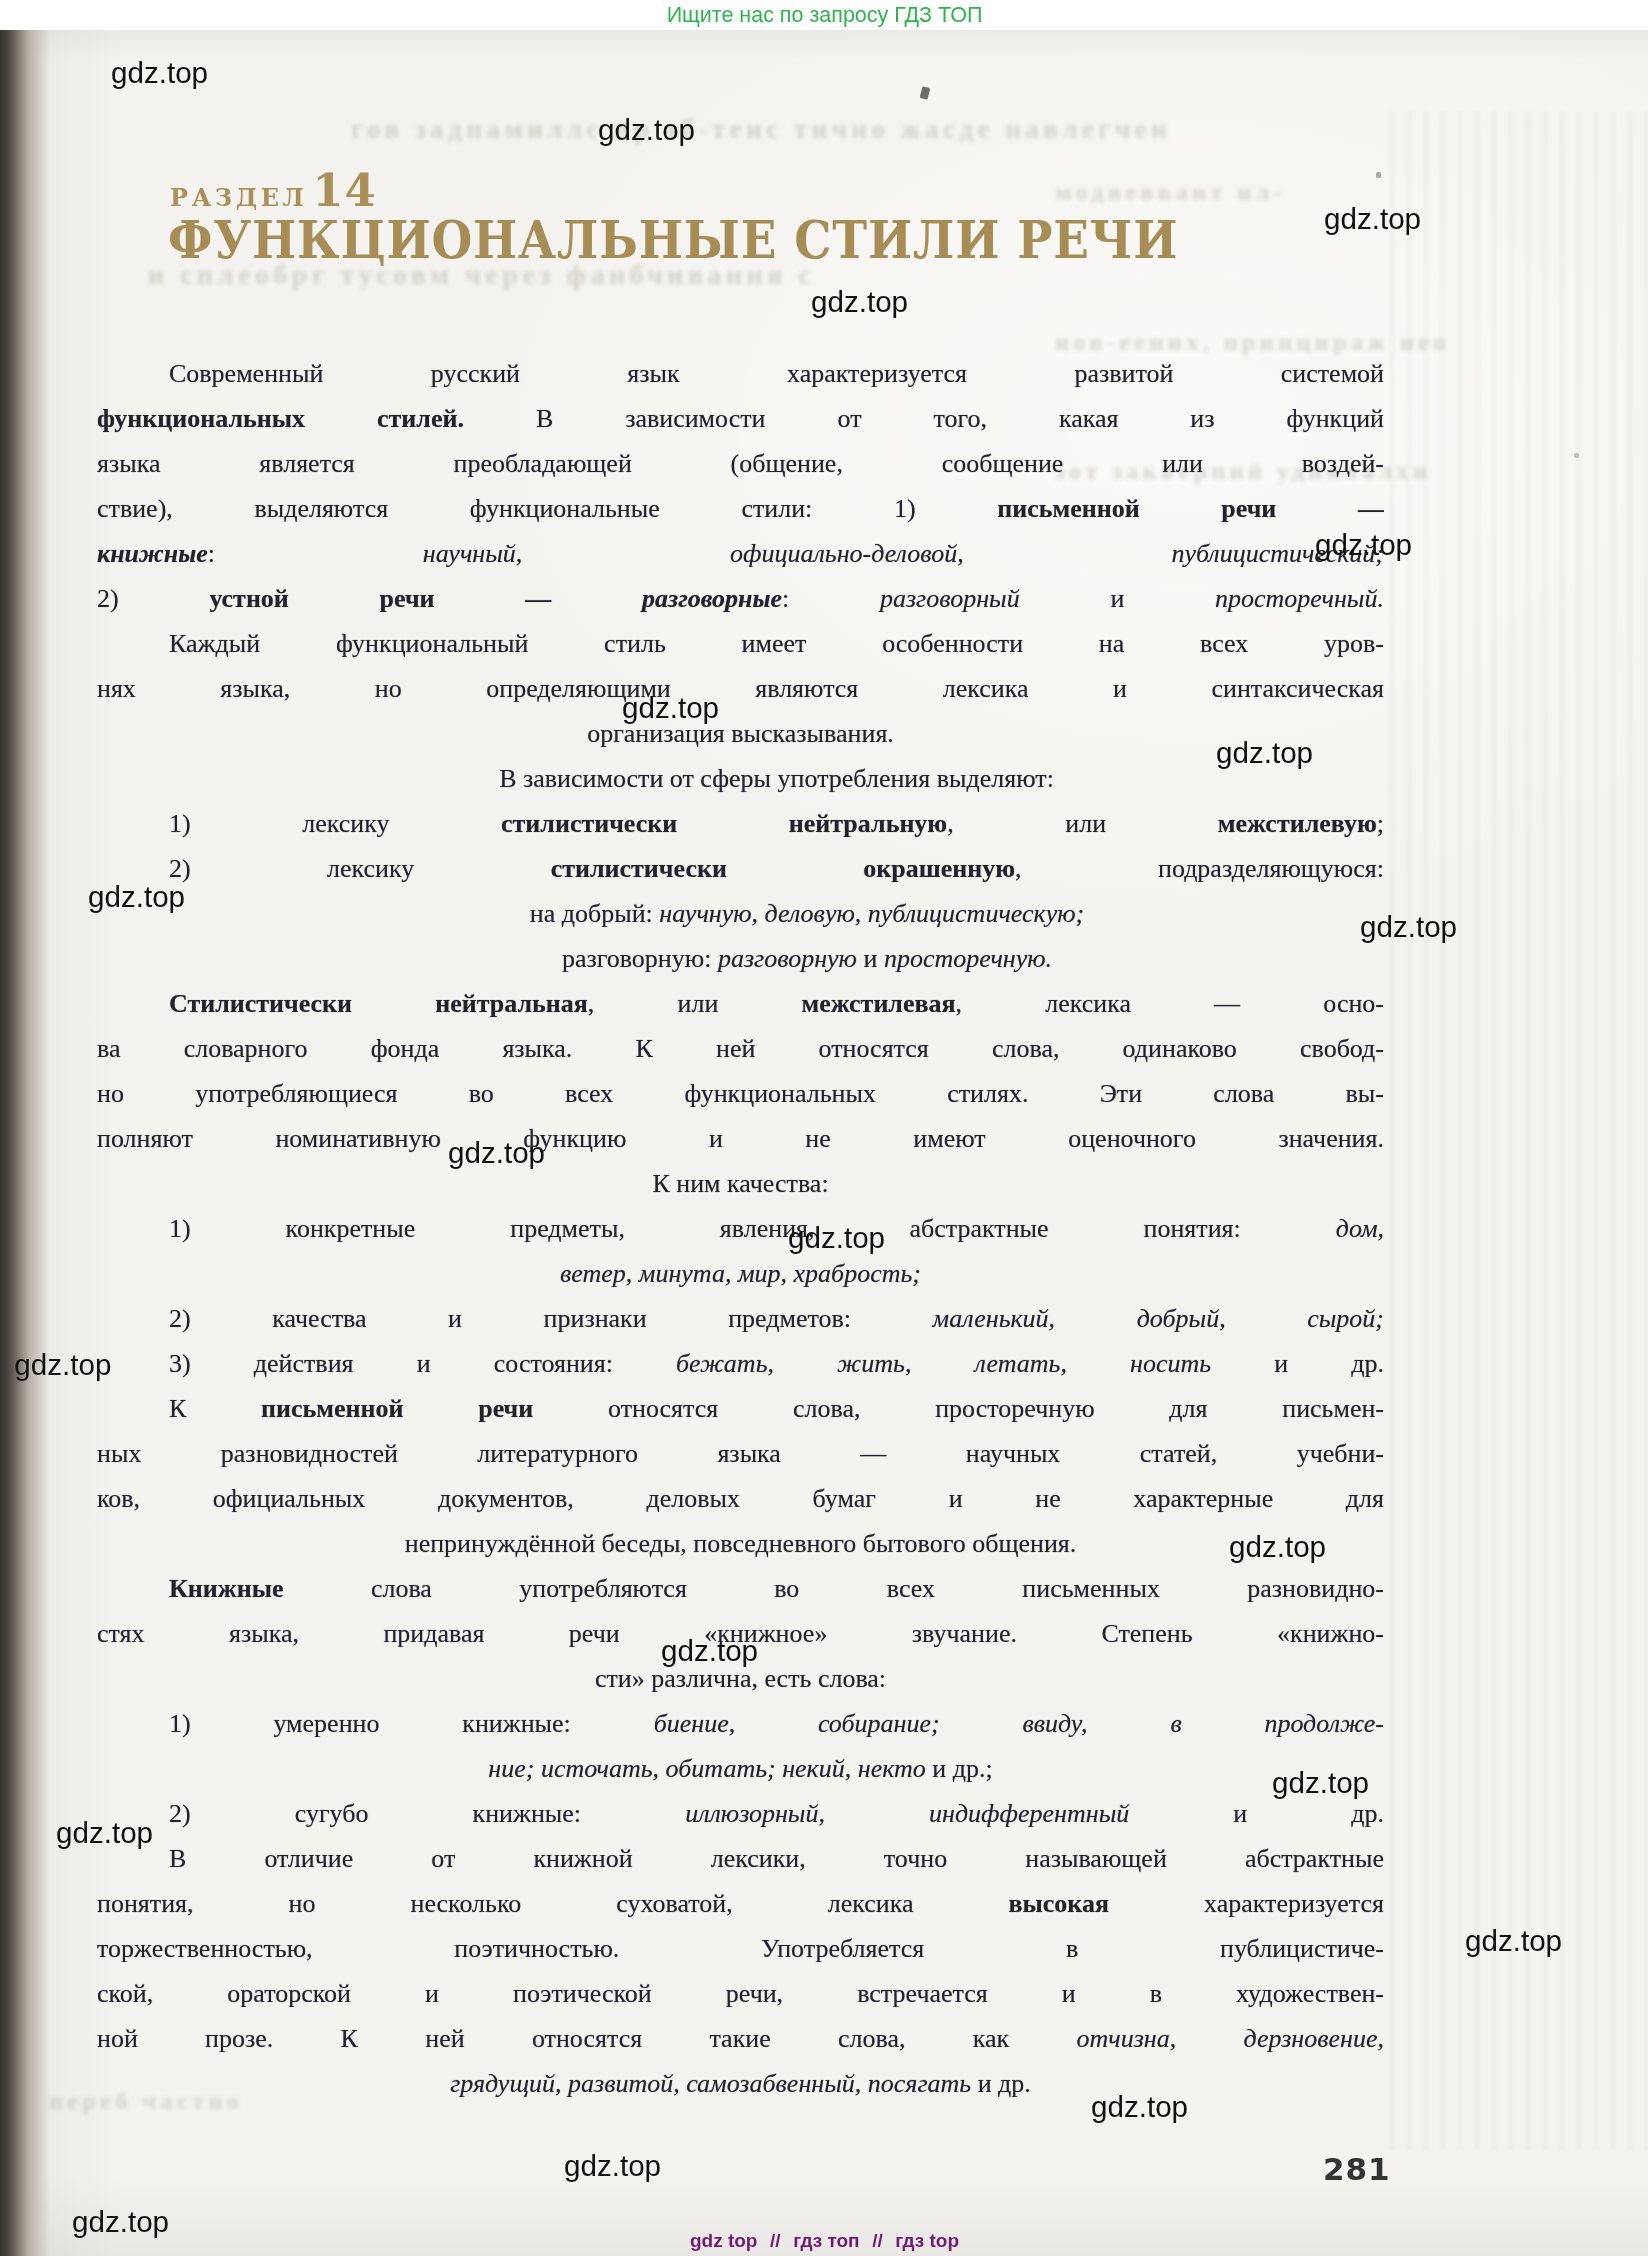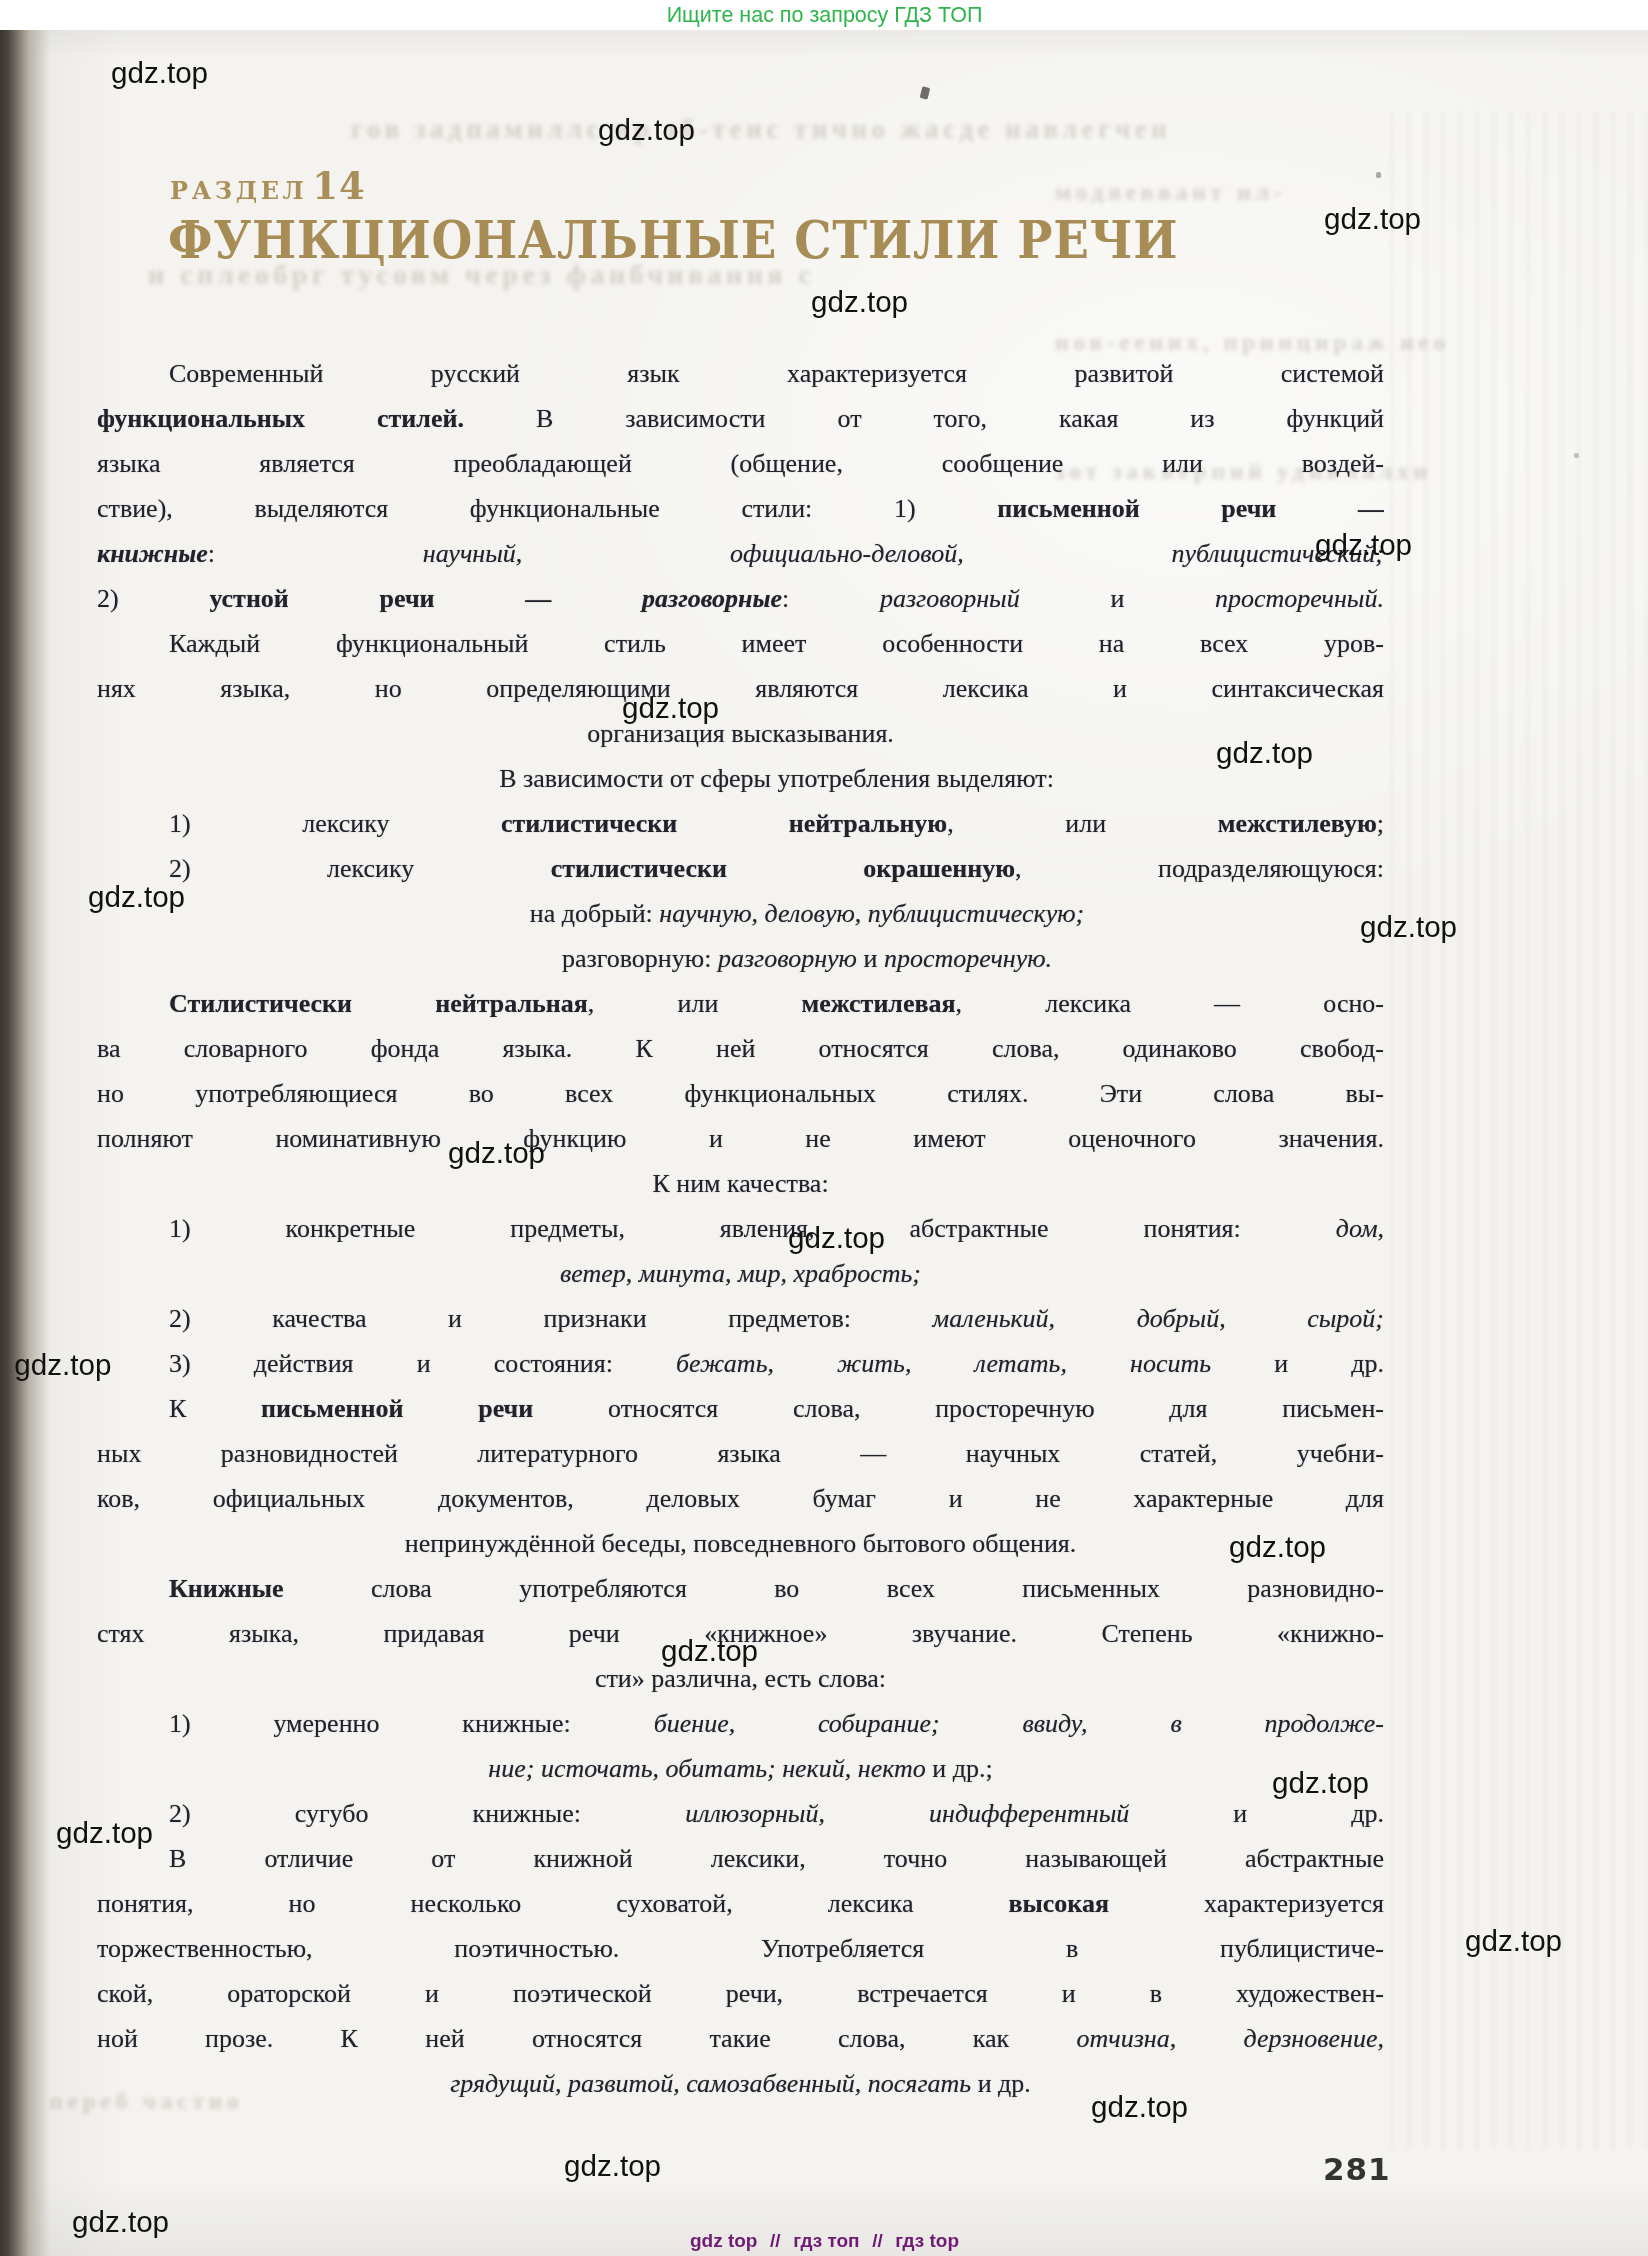--- a/index.html
+++ b/index.html
@@ -23,21 +23,21 @@
          background:repeating-linear-gradient(90deg,rgba(140,128,110,.07) 0 6.3px,rgba(0,0,0,0) 6.3px 17px);
          filter:blur(0.9px);}
   .speck{position:absolute;background:#4d4a45;border-radius:1.8px;opacity:.8;}
   .s1{left:921px;top:57px;width:8px;height:11.6px;transform:rotate(14deg);}
   .s2{left:1376px;top:142px;width:5.4px;height:6.3px;opacity:.45;}
   .s3{left:1574px;top:423px;width:4.5px;height:5.4px;opacity:.3;}
   
   .kicker-row{position:absolute;left:170px;top:134px;color:#ab8f58;
               font-family:"DejaVu Serif",serif;font-weight:bold;white-space:nowrap;}
   .kicker{font-size:24px;letter-spacing:3.6px;}
-  .kicker-num{font-size:37px;letter-spacing:0.9px;}
+  .kicker-num{font-size:45px;letter-spacing:0.9px;}
   .title{position:absolute;left:168px;top:183px;margin:0;color:#a78d55;
          font-family:"DejaVu Serif",serif;font-weight:bold;font-size:52px;line-height:54px;
          letter-spacing:0.9px;white-space:nowrap;transform:scaleX(.9);transform-origin:left top;}
   
   .body-text{position:absolute;left:97px;top:321px;width:1287px;color:#23222b;
              font-size:26px;text-shadow:0 0 1.1px rgba(45,35,75,.45);}
   .line{height:45px;line-height:45px;overflow:hidden;}
   .j{text-align:justify;text-align-last:justify;}
   .l{text-align:center;}
   .ind{text-indent:72px;}

